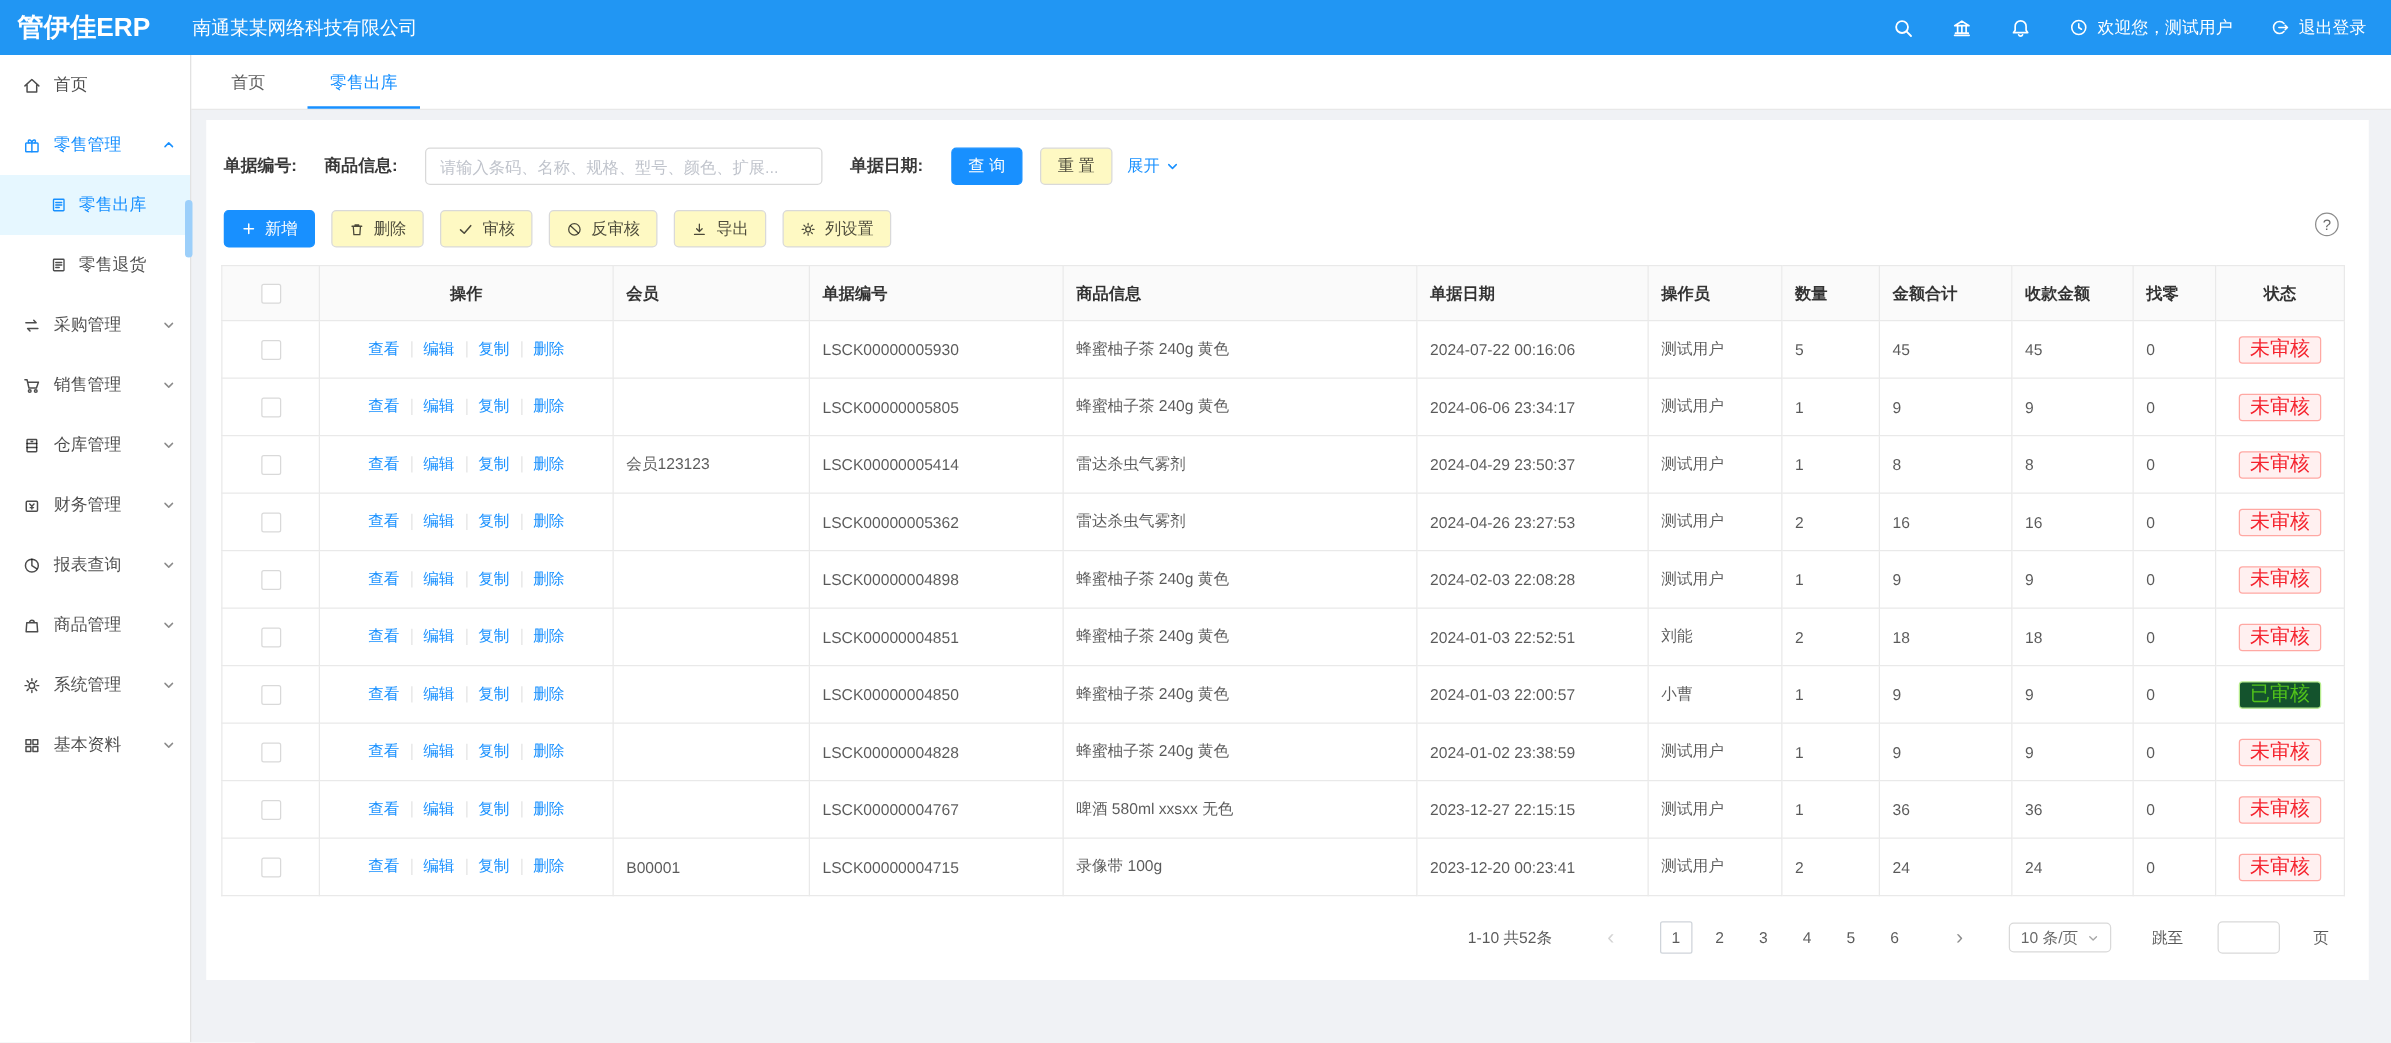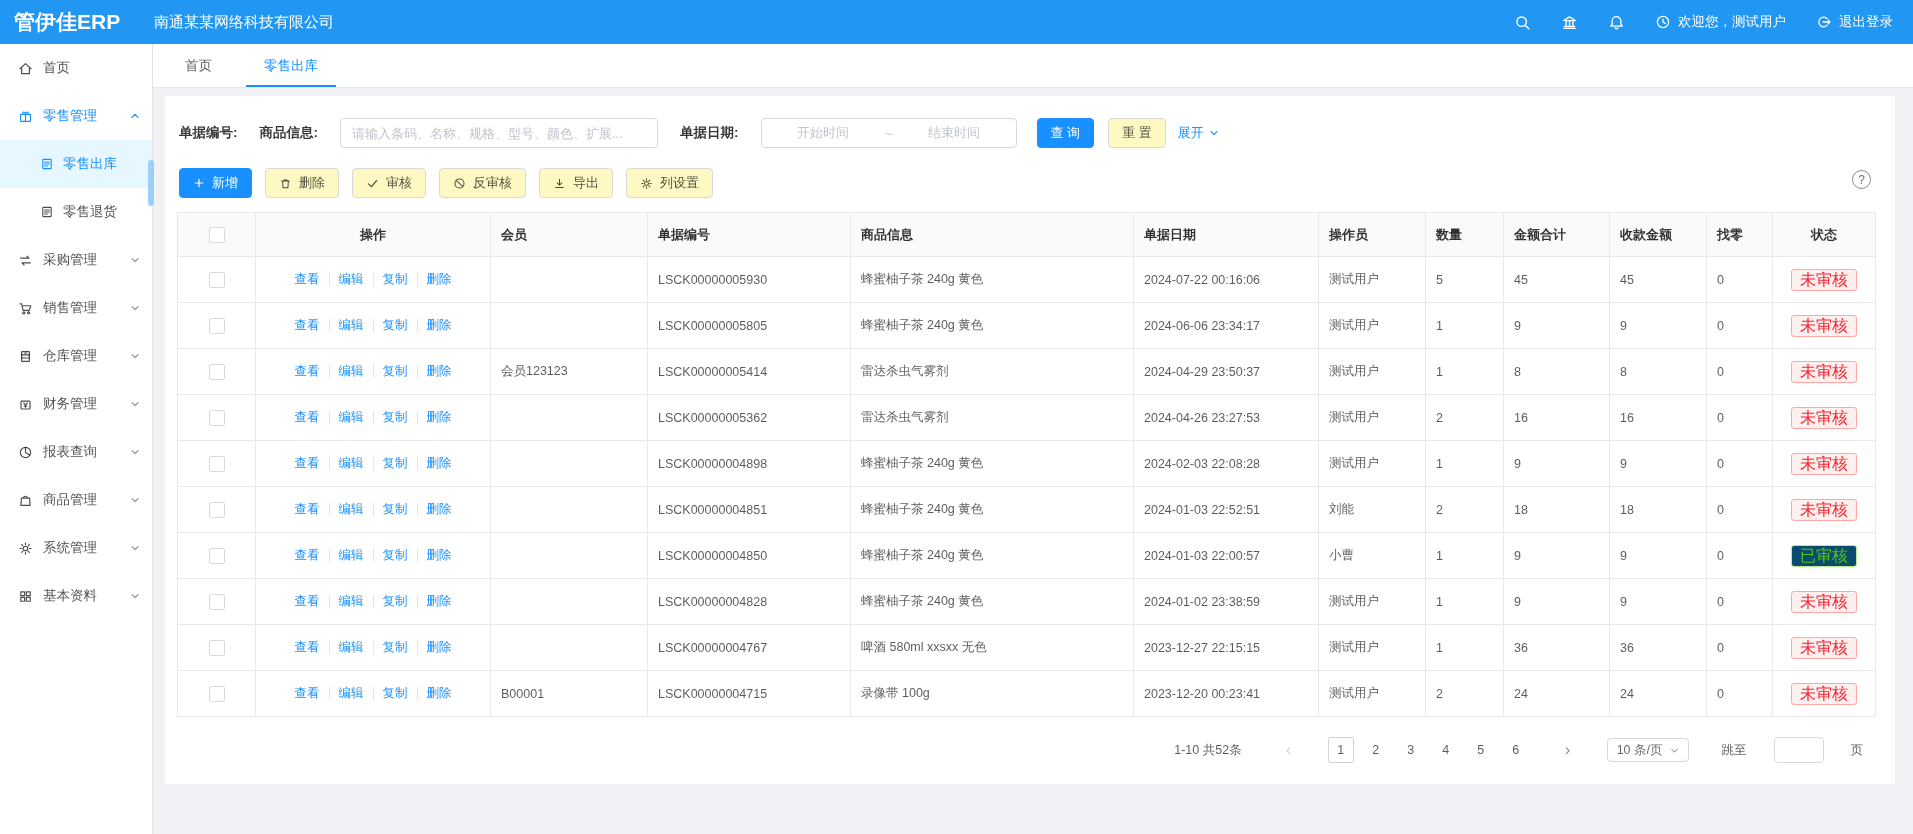--- a/index.html
+++ b/index.html
@@ -62,21 +62,21 @@
   th,td { border:1px solid #e9e9e9; overflow:hidden; white-space:nowrap; text-overflow:ellipsis; }
   th { background:#fafafa; height:44px; font-size:13px; font-weight:600; color:rgba(0,0,0,.80); text-align:left; padding:0 10px; }
   th.c-center, td.c-center { text-align:center; padding:0; }
   td { height:46px; font-size:12.5px; color:rgba(0,0,0,.65); padding:0 10px; background:#fff; }
   .checkbox { display:inline-block; width:16px; height:16px; border:1px solid #d9d9d9; border-radius:2px; background:#fff; vertical-align:middle; cursor:pointer; }
   .actions { display:inline-flex; align-items:center; }
   .link { color:var(--primary,#1890ff); text-decoration:none; cursor:pointer; }
   .sep { display:inline-block; width:1px; height:13px; background:#e4e4e4; margin:0 9px; }
   .badge { display:inline-block; padding:2px 8px; font-size:16px; border-radius:3px; line-height:16px; }
   .badge.red { color:var(--status-unaudited,#f5222d); background:#fff0f0; border:1px solid #ffa8a3; }
-  .badge.green { color:var(--status-audited,#52c41a); background:#0c4a6e; border:1px solid #b7eb8f; }
+  .badge.green { color:var(--status-audited,#52c41a); background:#14532d; border:1px solid #b7eb8f; }
 
   
   .pagination { display:flex; align-items:center; justify-content:flex-end; gap:27px; padding:20px 32px 0 0; font-size:12.5px; color:rgba(0,0,0,.65); }
   .pg-summary { margin-right:8px; }
   .pg-arrow { min-width:24px; height:26px; display:flex; align-items:center; justify-content:center; font-size:17px; color:rgba(0,0,0,.45); cursor:pointer; background:none; border:none; font-family:inherit; }
   .pg-arrow.disabled { color:#d4d4d4; }
   .page-btn { min-width:26px; height:26px; display:flex; align-items:center; justify-content:center; border:none; background:#fff; border-radius:2px; font-size:12.5px; color:rgba(0,0,0,.65); cursor:pointer; font-family:inherit; }
   .page-btn.current { border:1px solid #cfd4da; }
   .size-select { height:24px; border:1px solid #d9d9d9; border-radius:4px; display:flex; align-items:center; gap:7px; padding:0 9px; cursor:pointer; color:rgba(0,0,0,.60); }
   .size-select .ic { stroke:rgba(0,0,0,.35); }
@@ -289,25 +289,20 @@
         </div>
     </div>
 
     <div class="card">
 
       <div class="filters">
         <span class="f-label">单据编号:</span>
         <span class="f-label">商品信息:</span>
         <input id="f-prod" class="f-input" type="text" placeholder="请输入条码、名称、规格、型号、颜色、扩展..." style="">
         <span class="f-label">单据日期:</span>
-        <span class="date-range">
-          <span class="dr-part">开始时间</span>
-          <span class="dr-sep">~</span>
-          <span class="dr-part">结束时间</span>
-        </span>
         <button class="btn primary">
             <span>查 询</span>
           </button>
         <button class="btn">
             <span>重 置</span>
           </button>
         <span class="expand-link">
           <span>展开</span>
           <svg class="ic" viewBox="0 0 10 10" width="10" height="10" fill="none" stroke="currentColor" stroke-width="1.2" stroke-linecap="round" stroke-linejoin="round">
               <path d="M2 3.7 L5 6.7 L8 3.7"></path>

